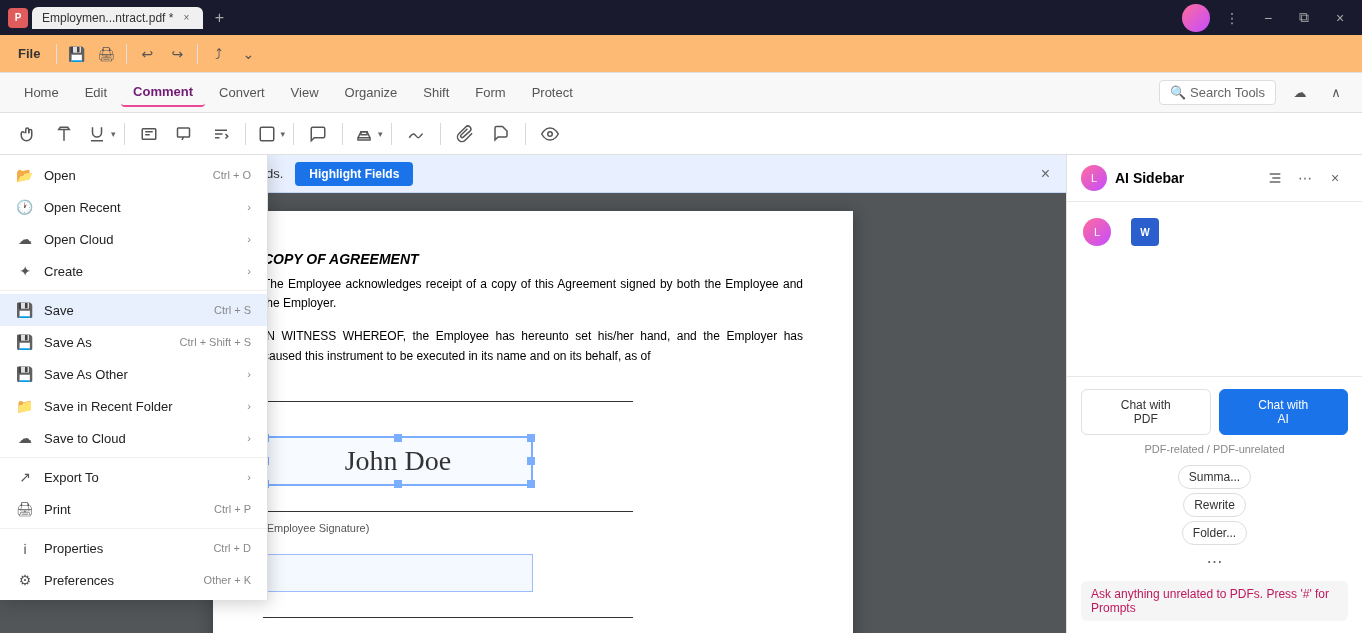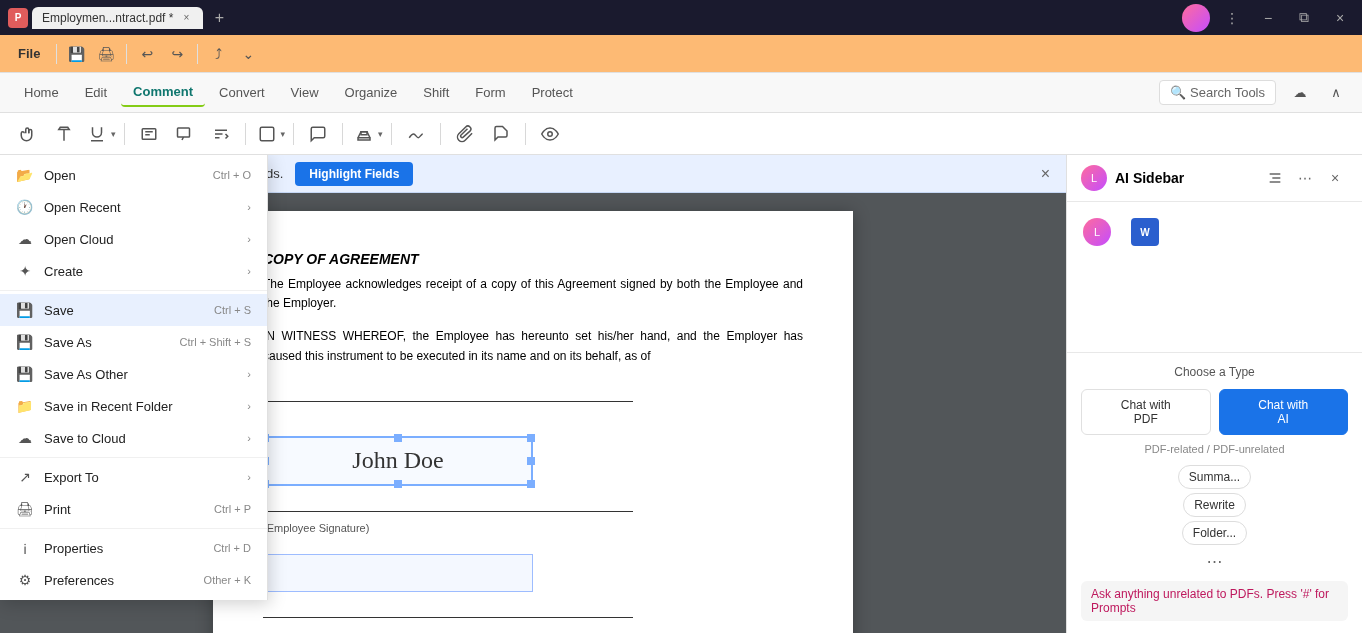--- a/index.html
+++ b/index.html
@@ -60,22 +60,22 @@
       padding: 0 12px;
       gap: 2px;
       border-bottom: 1px solid #e0e0e0;
       flex-shrink: 0;
     }
     .ribbon-tab {
       padding: 6px 12px; font-size: 13px; color: #555;
       cursor: pointer; border-radius: 4px; position: relative;
     }
     .ribbon-tab.active {
-      color: #0f766e; font-weight: 600;
-      border-bottom: 2px solid #84cc16;
+      color: #701a75; font-weight: 600;
+      border-bottom: 2px solid #ec4899;
     }
     .ribbon-search {
       margin-left: auto; display: flex; align-items: center;
       gap: 4px; padding: 4px 10px; background: #fff;
       border: 1px solid #ddd; border-radius: 4px; color: #666;
     }
     .ribbon-right { margin-left: 8px; display: flex; align-items: center; gap: 8px; color: #666; }
     .ribbon-right-btn { display: flex; align-items: center; justify-content: center; width: 28px; height: 28px; border-radius: 4px; cursor: pointer; color: #555; }
 
     
@@ -230,21 +230,21 @@
       border-radius: 3px;
       width: 270px;
       height: 50px;
       display: flex;
       align-items: center;
       justify-content: center;
       margin: 8px 0 4px 0;
       background: rgba(200,220,255,0.15);
       position: relative;
     }
-    .sig-text { font-family: 'Brush Script MT', cursive; font-size: 24px; color: #333; }
+    .sig-text { font-family: 'Brush Script MT', cursive; font-size: 28px; color: #333; }
     .sig-handle { width: 8px; height: 8px; background: #7baeff; position: absolute; }
     .sig-handle.tl { top: -4px; left: -4px; }
     .sig-handle.tr { top: -4px; right: -4px; }
     .sig-handle.bl { bottom: -4px; left: -4px; }
     .sig-handle.br { bottom: -4px; right: -4px; }
     .sig-handle.tm { top: -4px; left: 50%; transform: translateX(-50%); }
     .sig-handle.bm { bottom: -4px; left: 50%; transform: translateX(-50%); }
     .sig-handle.lm { left: -4px; top: 50%; transform: translateY(-50%); }
     .sig-handle.rm { right: -4px; top: 50%; transform: translateY(-50%); }
     .emp-name-box {
@@ -534,21 +534,20 @@
     </div>
 
     <div class="ai-content">
       <div style="display:flex; align-items:flex-start; gap:10px; margin-bottom:10px;">
         <div class="ai-lumi-avatar">L</div>
         <div class="ai-word-avatar">W</div>
       </div>
     </div>
 
     <div class="ai-bottom">
-      <div class="ai-choose-type">Choose a Type</div>
       <div class="ai-type-btns">
         <div class="ai-type-btn">
           <div>Chat with</div>
           <div>PDF</div>
         </div>
         <div class="ai-type-btn active">
           <div>Chat with</div>
           <div>AI</div>
         </div>
       </div>

